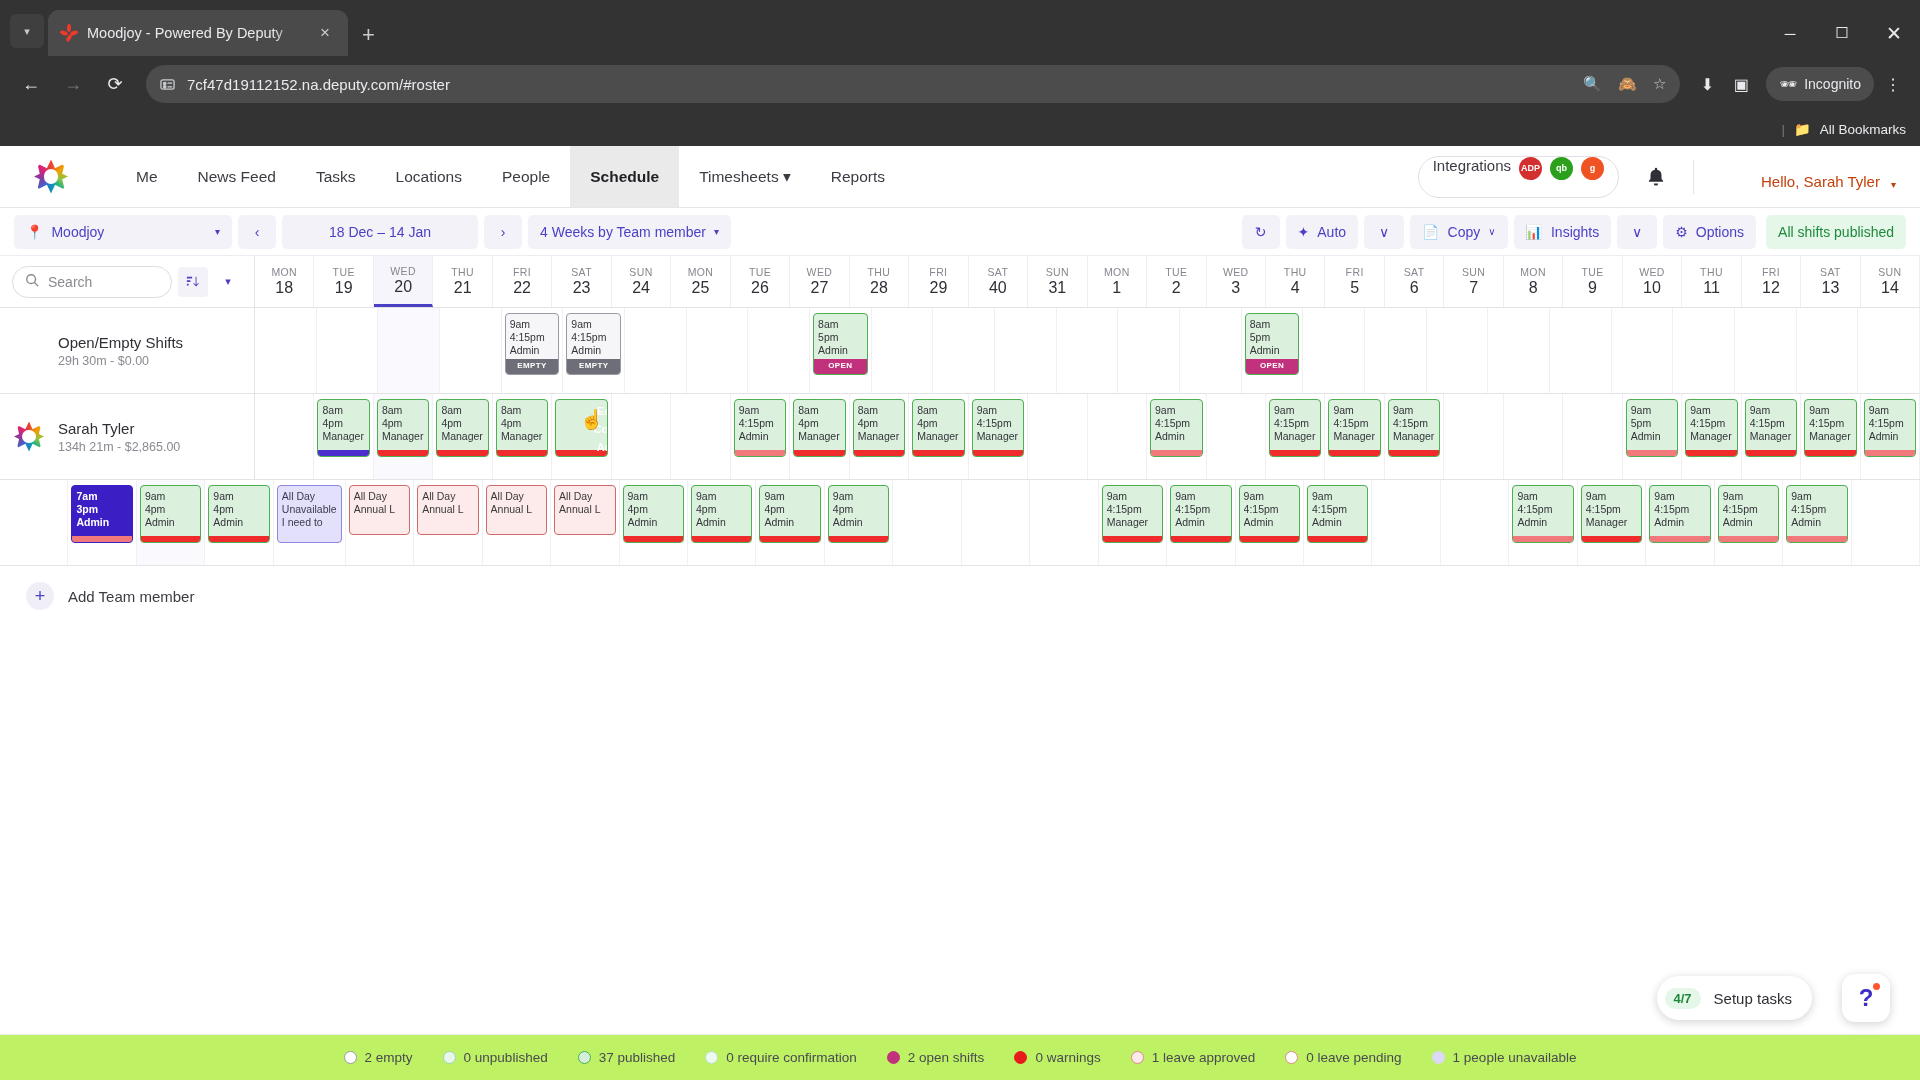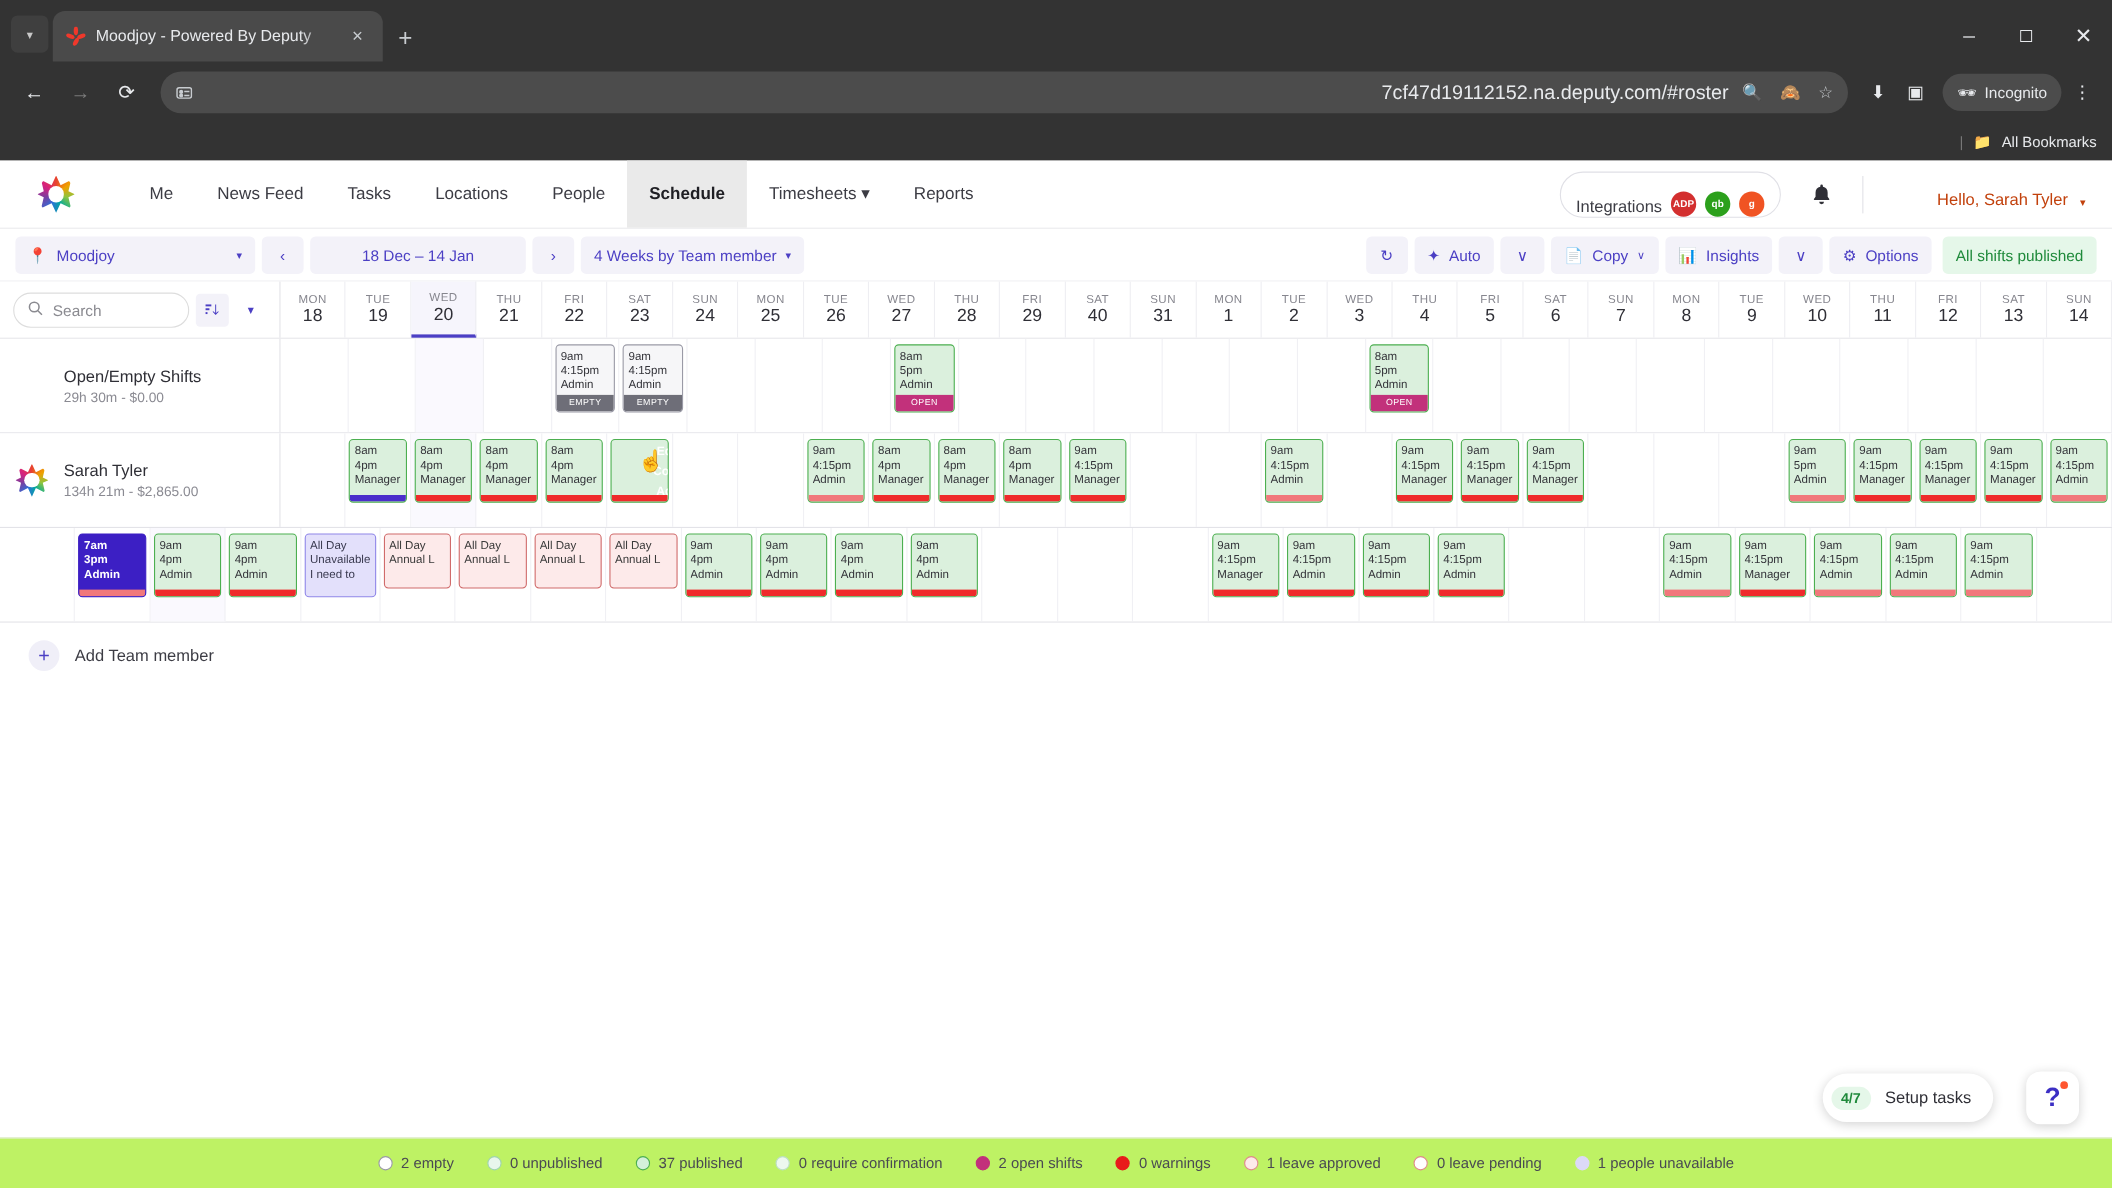--- a/index.html
+++ b/index.html
@@ -39,21 +39,21 @@
 
   .toolbar { height: 56px; display: flex; align-items: center; padding: 0 12px; gap: 4px; }
   .nav-btn { width: 38px; height: 38px; border-radius: 50%; display: flex;
              align-items: center; justify-content: center; color: #e8eaed; font-size: 18px; }
   .nav-btn.disabled { color: #7a7a7a; }
   .omnibox {
     flex: 1; height: 38px; background: #4c4c4c; border-radius: 19px;
     display: flex; align-items: center; padding: 0 14px; gap: 12px; margin: 0 8px;
   }
   .omni-icon { color: #c8ccd0; font-size: 14px; display:flex; align-items:center; }
-  .omni-url { color: #e8eaed; font-size: 18px; flex: 1; text-align: right; }
+  .omni-url { color: #e8eaed; font-size: 15px; flex: 1; }
   .omni-right { display: flex; align-items: center; gap: 16px; color: #c8ccd0; font-size: 15px; }
   .tb-icon { color: #e8eaed; font-size: 16px; width: 30px; display:flex; align-items:center; justify-content:center;}
   .incognito-pill {
     display: flex; align-items: center; gap: 7px; background: #4c4c4c;
     border-radius: 17px; height: 34px; padding: 0 13px; color: #e8eaed; font-size: 14px;
     margin-left: 6px;
   }
   .bookmarks-bar { height: 34px; display: flex; align-items: center; justify-content: flex-end;
                    padding-right: 14px; gap: 9px; color: #e8eaed; font-size: 13.5px; }
   .bm-sep { color: #777; }
@@ -74,21 +74,21 @@
     content:''; position:absolute; inset:28%; background:#fff; border-radius:50%;
   }
   .main-nav { display: flex; align-items: center; margin-left: 48px; height: 100%; }
   .nav-item {
     padding: 0 20px; height: 100%; display: flex; align-items: center;
     font-size: 15.5px; color: #3c3c44;
   }
   .nav-item.active { background: #eaeaea; font-weight: bold; color: #1f1f24; }
   .header-right { margin-left: auto; display: flex; align-items: center; gap: 0; padding-right: 24px; }
   .integrations-pill {
-    display:flex; align-items:flex-end; gap:8px; border:1px solid #e0e0e6; border-radius: 22px;
+    display:flex; align-items:flex-start; gap:8px; border:1px solid #e0e0e6; border-radius: 22px;
     height: 42px; padding: 0 14px; font-size: 15px; color: #3c3c44;
   }
   .int-badge { width: 23px; height: 23px; border-radius: 50%; display:flex;
                align-items:center; justify-content:center; color:#fff; font-size:9px; font-weight:bold; }
   .bell-wrap { padding: 0 26px; display:flex; align-items:center; }
   .hdr-divider { width:1px; height: 34px; background: #e2e2e7; }
   .user-box { display:flex; align-items:flex-end; gap: 11px; padding-left: 22px; font-size:15px; color:#c2410c; }
   .user-logo { width: 26px; height: 26px; }
 
   
@@ -165,21 +165,21 @@
   .shift-blue  { background: #3c1fc4; border: 1px solid #3c1fc4; color: #fff; font-weight: bold; }
   .shift-lav   { background: #e3e0fb; border: 1px solid #8f86e8; color: #3a3a50; }
   .shift-pink  { background: #fdeaea; border: 1px solid #d06b6b; color: #3a3a3a; }
   .bar { position:absolute; left:0; right:0; bottom:0; height: 6px; }
   .bar-red { background: #ef2b2b; }
   .bar-pink { background: #f1787b; }
   .bar-purple { background: #4b2ecb; }
   .badge-strip {
     position:absolute; left:0; right:0; bottom:0; height: 15px;
     display:flex; align-items:center; justify-content:center;
-    font-size: 8px; font-weight: normal; color:#fff; letter-spacing:.4px;
+    font-size: 8px; font-weight: bold; color:#fff; letter-spacing:.4px;
   }
   .badge-empty { background: #6e6e78; }
   .badge-open  { background: #c2317b; }
 
   
   .ctx-menu { position:absolute; inset: 4px 3px 0 3px; display:flex; flex-direction:column;
               gap: 3px; z-index: 20; }
   .ctx-item {
     background: #17a02c; color:#fff; font-size: 11px; font-weight: bold; border-radius: 3px;
     height: 18px; display:flex; align-items:center; justify-content:center;margin-left:48px;

